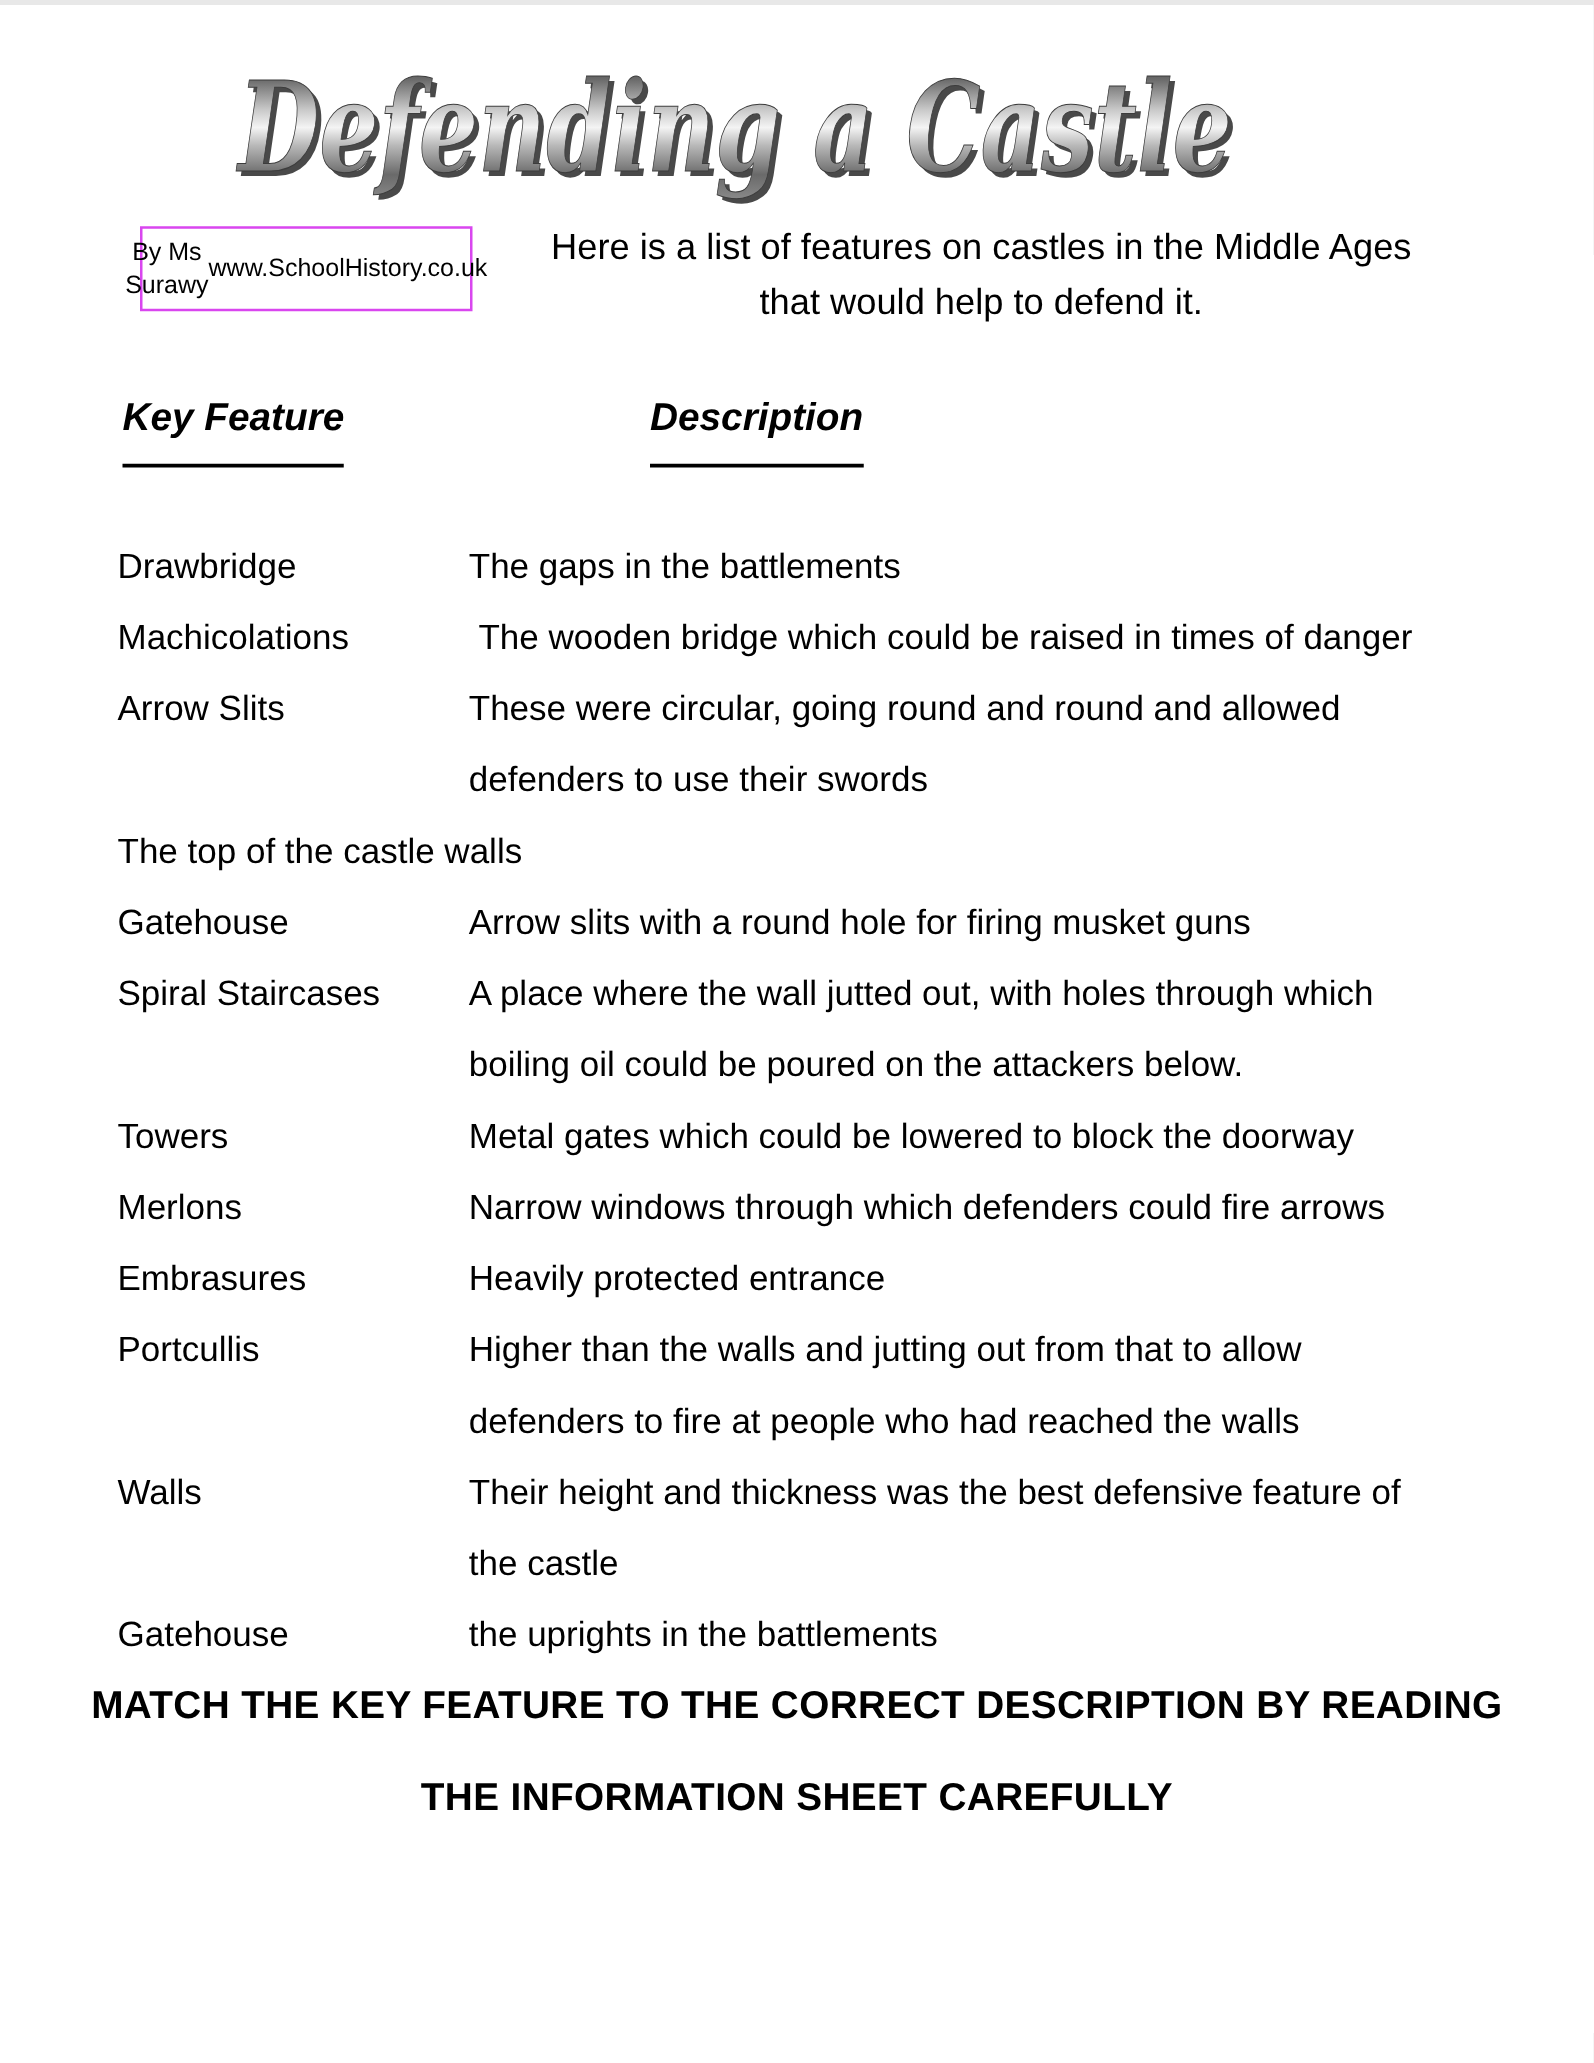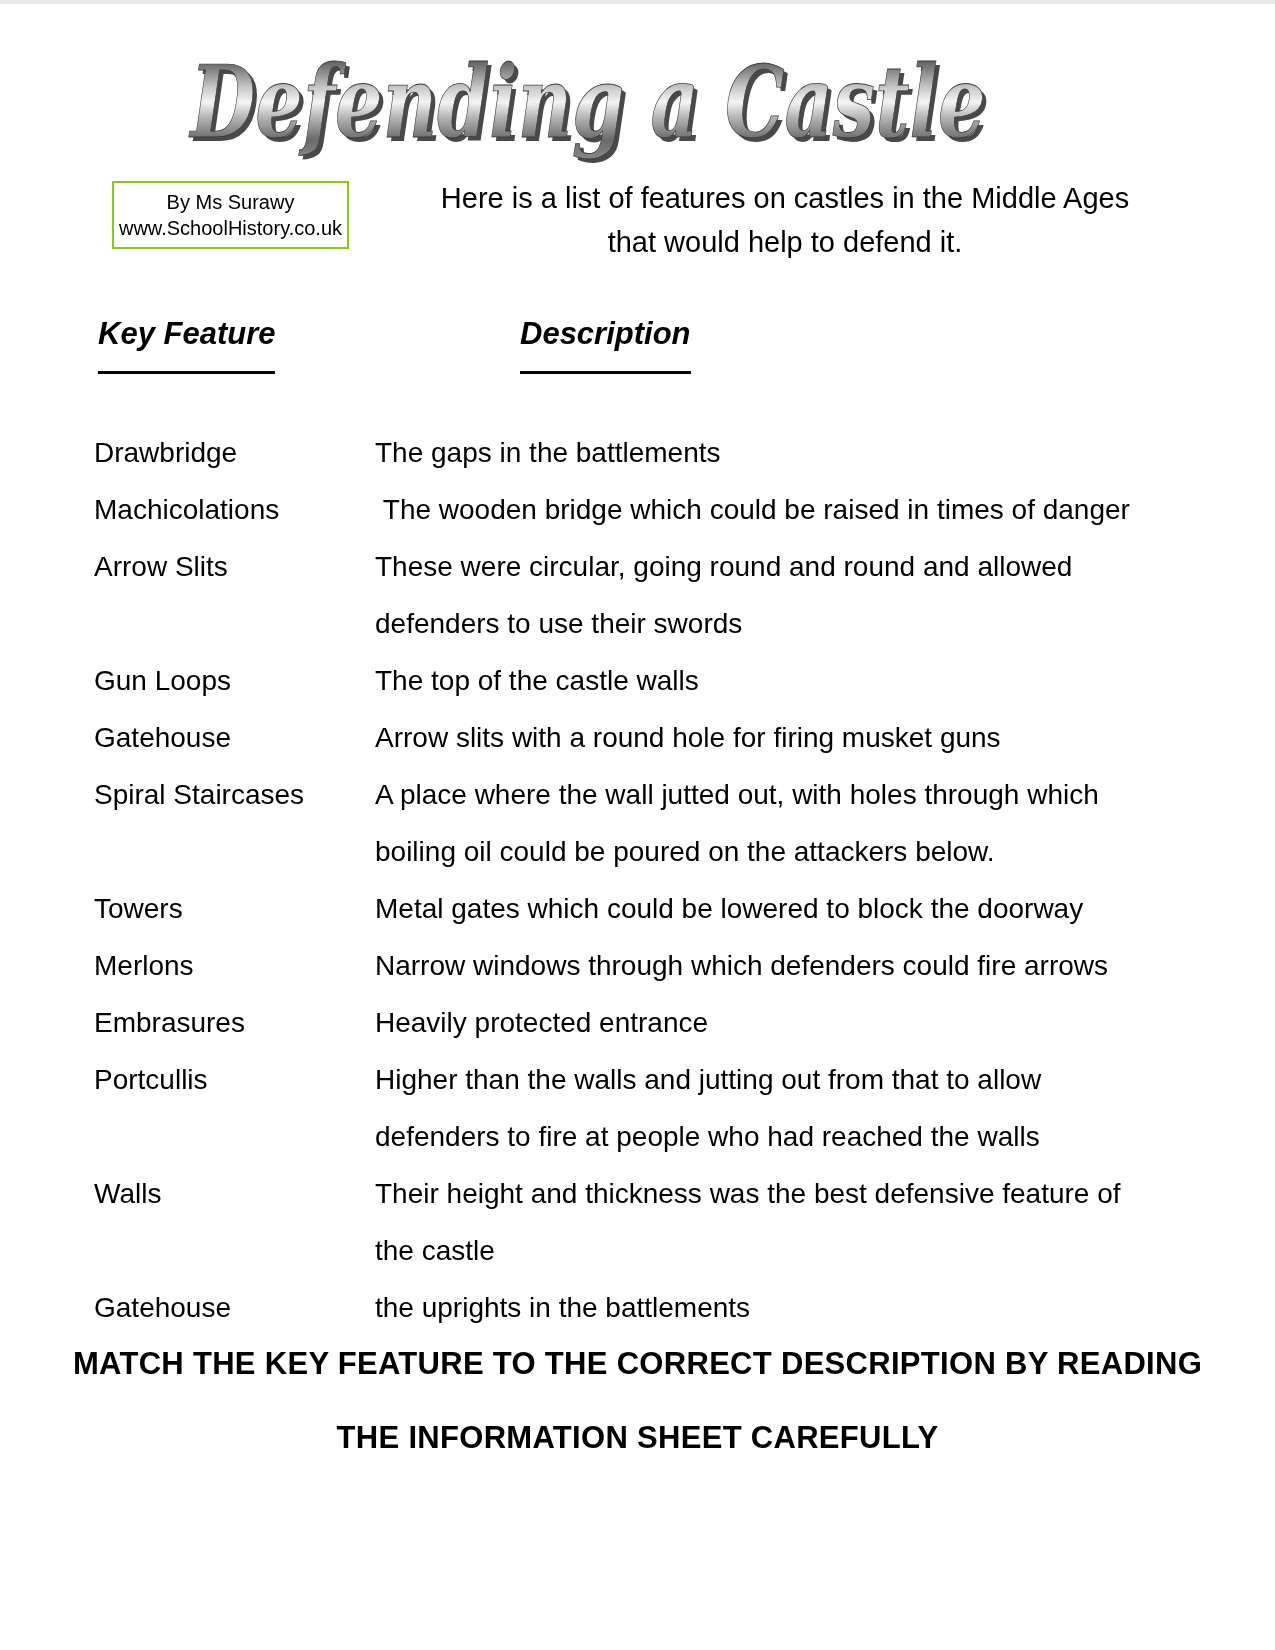--- a/index.html
+++ b/index.html
@@ -39,26 +39,26 @@
     fill: url(#metalGrad);
     stroke: #3c3c3c;
     stroke-width: 0.8;
   }
 
   
   .byline-box {
     position: absolute;
     left: 112px;
     top: 177px;
-    width: 237px;
+    width: 266px;
     height: 68px;
-    border: 2px solid #84cc16;
+    border: 2px solid #d946ef;
     box-sizing: border-box;
     display: flex;
-    flex-direction: column;
+    flex-direction: row;
     justify-content: center;
     align-items: center;
     font-size: 20px;
     line-height: 26px;
     text-align: center;
   }
 
   
   .intro {
     position: absolute;
@@ -171,21 +171,20 @@
       <div class="feature-desc"> The wooden bridge which could be raised in times of danger</div>
     </div>
 
     <div class="feature-row">
       <div class="feature-name">Arrow Slits</div>
       <div class="feature-desc">These were circular, going round and round and allowed
 defenders to use their swords</div>
     </div>
 
     <div class="feature-row">
-      <div class="feature-name">Gun Loops</div>
       <div class="feature-desc">The top of the castle walls</div>
     </div>
 
     <div class="feature-row">
       <div class="feature-name">Gatehouse</div>
       <div class="feature-desc">Arrow slits with a round hole for firing musket guns</div>
     </div>
 
     <div class="feature-row">
       <div class="feature-name">Spiral Staircases</div>

